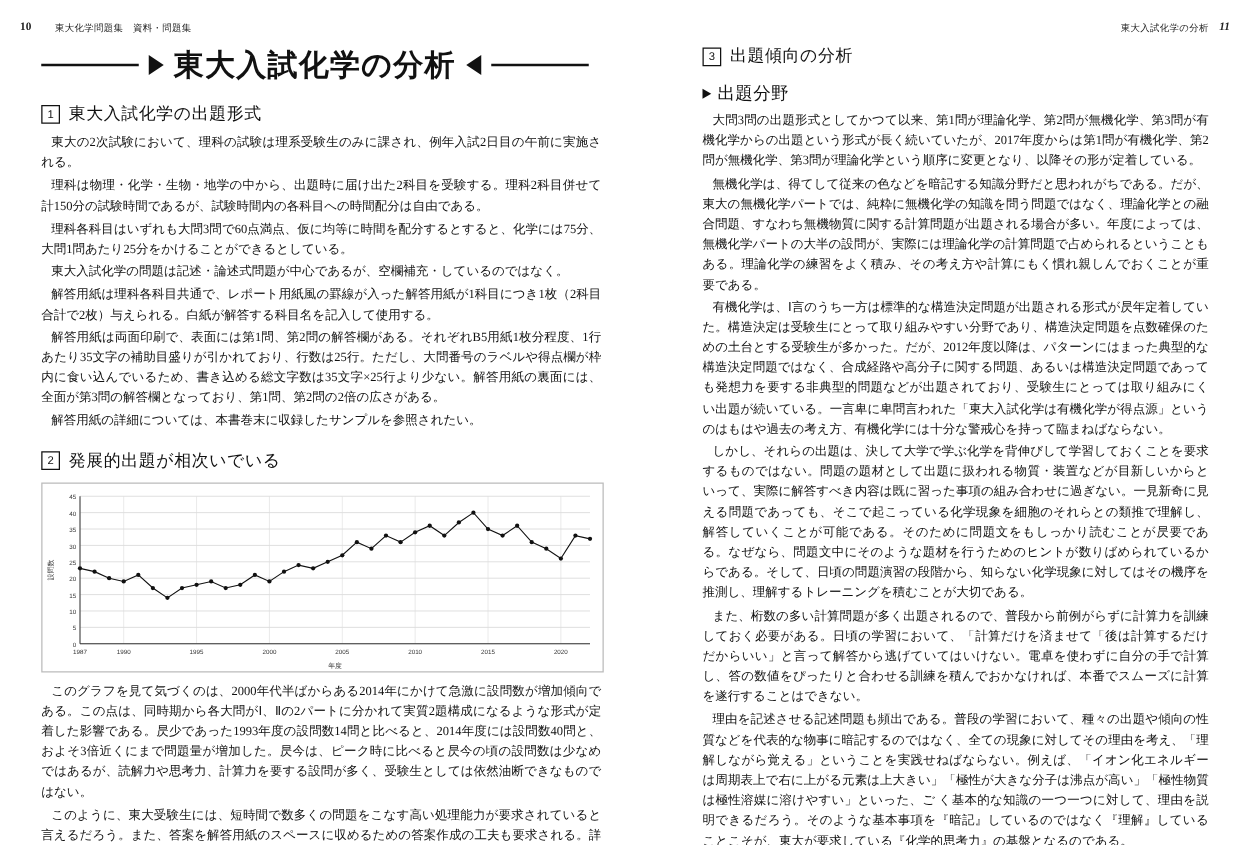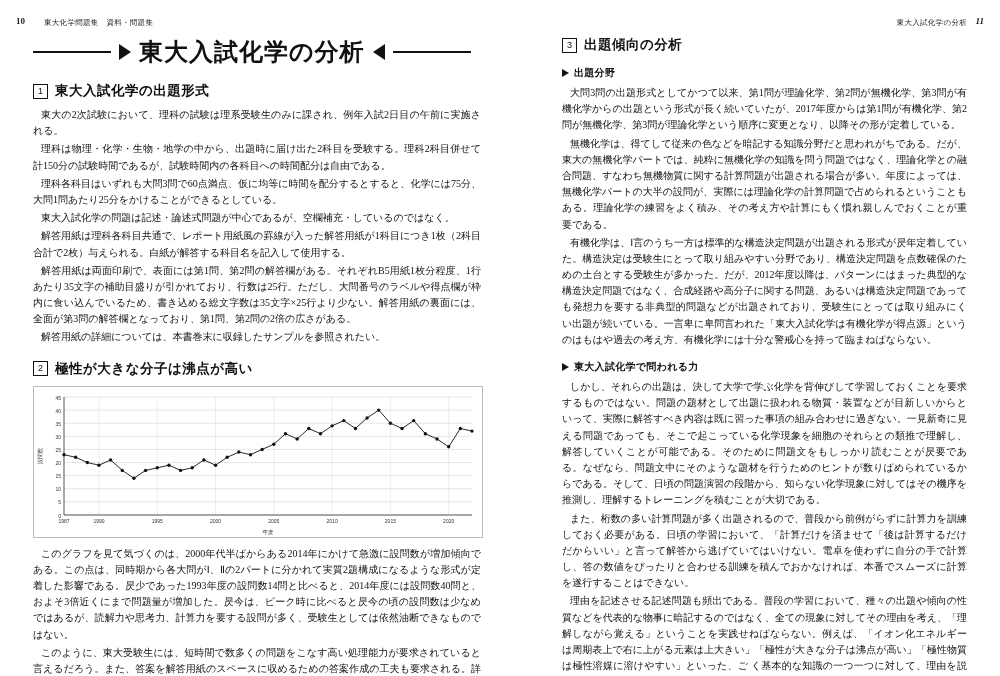--- a/index.html
+++ b/index.html
@@ -30,26 +30,26 @@
   .tri.l{border-right:12px solid #111;}
   .doc-title{font-size:24px;font-weight:bold;letter-spacing:1px;white-space:nowrap;}
 
   
   .sec{display:flex;align-items:center;gap:7px;margin:14px 0 7px 0;}
   .sec .num{
     width:13px;height:13px;border:1px solid #111;display:flex;
     align-items:center;justify-content:center;font-size:9px;line-height:1;
     font-family:"Liberation Sans",sans-serif;
   }
-  .sec .txt{font-size:13.5px;font-weight:bold;letter-spacing:0.5px;}
+  .sec .txt{font-size:13.5px;font-weight:normal;letter-spacing:0.5px;}
 
   
   .sub{display:flex;align-items:center;gap:5px;margin:12px 0 5px 0;}
   .sub .tri2{width:0;height:0;border-top:4.5px solid transparent;border-bottom:4.5px solid transparent;border-left:7px solid #111;}
-  .sub .txt{font-size:10px;font-weight:bold;letter-spacing:0.3px;}
+  .sub .txt{font-size:14px;font-weight:normal;letter-spacing:0.3px;}
 
   p.body{
     font-size:10px;line-height:1.62;margin:0 0 2px 0;text-align:justify;
     text-indent:8px;
   }
 
   
   .chart-box{margin:8px 0 8px 0;width:100%;}
   .chart-svg{display:block;background:#fff;border:1px solid #bbb;}
 </style>
@@ -80,21 +80,21 @@
     <p class="body">東大の2次試験において、理科の試験は理系受験生のみに課され、例年入試2日目の午前に実施される。</p>
     <p class="body">理科は物理・化学・生物・地学の中から、出題時に届け出た2科目を受験する。理科2科目併せて計150分の試験時間であるが、試験時間内の各科目への時間配分は自由である。</p>
     <p class="body">理科各科目はいずれも大問3問で60点満点、仮に均等に時間を配分するとすると、化学には75分、大問1問あたり25分をかけることができるとしている。</p>
     <p class="body">東大入試化学の問題は記述・論述式問題が中心であるが、空欄補充・しているのではなく。</p>
     <p class="body">解答用紙は理科各科目共通で、レポート用紙風の罫線が入った解答用紙が1科目につき1枚（2科目合計で2枚）与えられる。白紙が解答する科目名を記入して使用する。</p>
     <p class="body">解答用紙は両面印刷で、表面には第1問、第2問の解答欄がある。それぞれB5用紙1枚分程度、1行あたり35文字の補助目盛りが引かれており、行数は25行。ただし、大問番号のラベルや得点欄が枠内に食い込んでいるため、書き込める総文字数は35文字×25行より少ない。解答用紙の裏面には、全面が第3問の解答欄となっており、第1問、第2問の2倍の広さがある。</p>
     <p class="body">解答用紙の詳細については、本書巻末に収録したサンプルを参照されたい。</p>
 
     <div class="sec">
       <div class="num">2</div>
-      <div class="txt">極性が大きな分子は沸点が高い</div>
+      <div class="txt">発展的出題が相次いでいる</div>
     </div>
 
     <div class="chart-box">
       <svg class="chart-svg" id="chart" width="448" height="150" viewBox="0 0 448 150">
           <line x1="30" y1="128" x2="438" y2="128" stroke="#cccccc" stroke-width="0.5"></line>
           <text x="27" y="130.5" text-anchor="end" font-size="5" fill="#333" font-family="&quot;Liberation Sans&quot;,sans-serif">0</text>
           <line x1="30" y1="114.88888888888889" x2="438" y2="114.88888888888889" stroke="#cccccc" stroke-width="0.5"></line>
           <text x="27" y="117.38888888888889" text-anchor="end" font-size="5" fill="#333" font-family="&quot;Liberation Sans&quot;,sans-serif">5</text>
           <line x1="30" y1="101.77777777777777" x2="438" y2="101.77777777777777" stroke="#cccccc" stroke-width="0.5"></line>
           <text x="27" y="104.27777777777777" text-anchor="end" font-size="5" fill="#333" font-family="&quot;Liberation Sans&quot;,sans-serif">10</text>
@@ -183,22 +183,18 @@
     </div>
 
     <div class="sub">
       <div class="tri2"></div>
       <div class="txt">出題分野</div>
     </div>
     <p class="body">大問3問の出題形式としてかつて以来、第1問が理論化学、第2問が無機化学、第3問が有機化学からの出題という形式が長く続いていたが、2017年度からは第1問が有機化学、第2問が無機化学、第3問が理論化学という順序に変更となり、以降その形が定着している。</p>
     <p class="body">無機化学は、得てして従来の色などを暗記する知識分野だと思われがちである。だが、東大の無機化学パートでは、純粋に無機化学の知識を問う問題ではなく、理論化学との融合問題、すなわち無機物質に関する計算問題が出題される場合が多い。年度によっては、無機化学パートの大半の設問が、実際には理論化学の計算問題で占められるということもある。理論化学の練習をよく積み、その考え方や計算にもく慣れ親しんでおくことが重要である。</p>
     <p class="body">有機化学は、Ⅰ言のうち一方は標準的な構造決定問題が出題される形式が昃年定着していた。構造決定は受験生にとって取り組みやすい分野であり、構造決定問題を点数確保のための土台とする受験生が多かった。だが、2012年度以降は、パターンにはまった典型的な構造決定問題ではなく、合成経路や高分子に関する問題、あるいは構造決定問題であっても発想力を要する非典型的問題などが出題されており、受験生にとっては取り組みにくい出題が続いている。一言卑に卑問言われた「東大入試化学は有機化学が得点源」というのはもはや過去の考え方、有機化学には十分な警戒心を持って臨まねばならない。</p>
 
-    <div class="sub">
-      <div class="tri2"></div>
-      <div class="txt">東大入試化学で問われる力</div>
-    </div>
     <p class="body">しかし、それらの出題は、決して大学で学ぶ化学を背伸びして学習しておくことを要求するものではない。問題の題材として出題に扱われる物質・装置などが目新しいからといって、実際に解答すべき内容は既に習った事項の組み合わせに過ぎない。一見新奇に見える問題であっても、そこで起こっている化学現象を細胞のそれらとの類推で理解し、解答していくことが可能である。そのために問題文をもしっかり読むことが昃要である。なぜなら、問題文中にそのような題材を行うためのヒントが数りばめられているからである。そして、日頃の問題演習の段階から、知らない化学現象に対してはその機序を推測し、理解するトレーニングを積むことが大切である。</p>
     <p class="body">また、桁数の多い計算問題が多く出題されるので、普段から前例がらずに計算力を訓練しておく必要がある。日頃の学習において、「計算だけを済ませて「後は計算するだけだからいい」と言って解答から逃げていてはいけない。電卓を使わずに自分の手で計算し、答の数値をぴったりと合わせる訓練を積んでおかなければ、本番でスムーズに計算を遂行することはできない。</p>
     <p class="body">理由を記述させる記述問題も頻出である。普段の学習において、種々の出題や傾向の性質などを代表的な物事に暗記するのではなく、全ての現象に対してその理由を考え、「理解しながら覚える」ということを実践せねばならない。例えば、「イオン化エネルギーは周期表上で右に上がる元素は上大きい」「極性が大きな分子は沸点が高い」「極性物質は極性溶媒に溶けやすい」といった、ご く基本的な知識の一つ一つに対して、理由を説明できるだろう。そのような基本事項を『暗記』しているのではなく『理解』していることこそが、東大が要求している『化学的思考力』の基盤となるのである。</p>
   </div>
 
 </div>
 
 </body></html>

